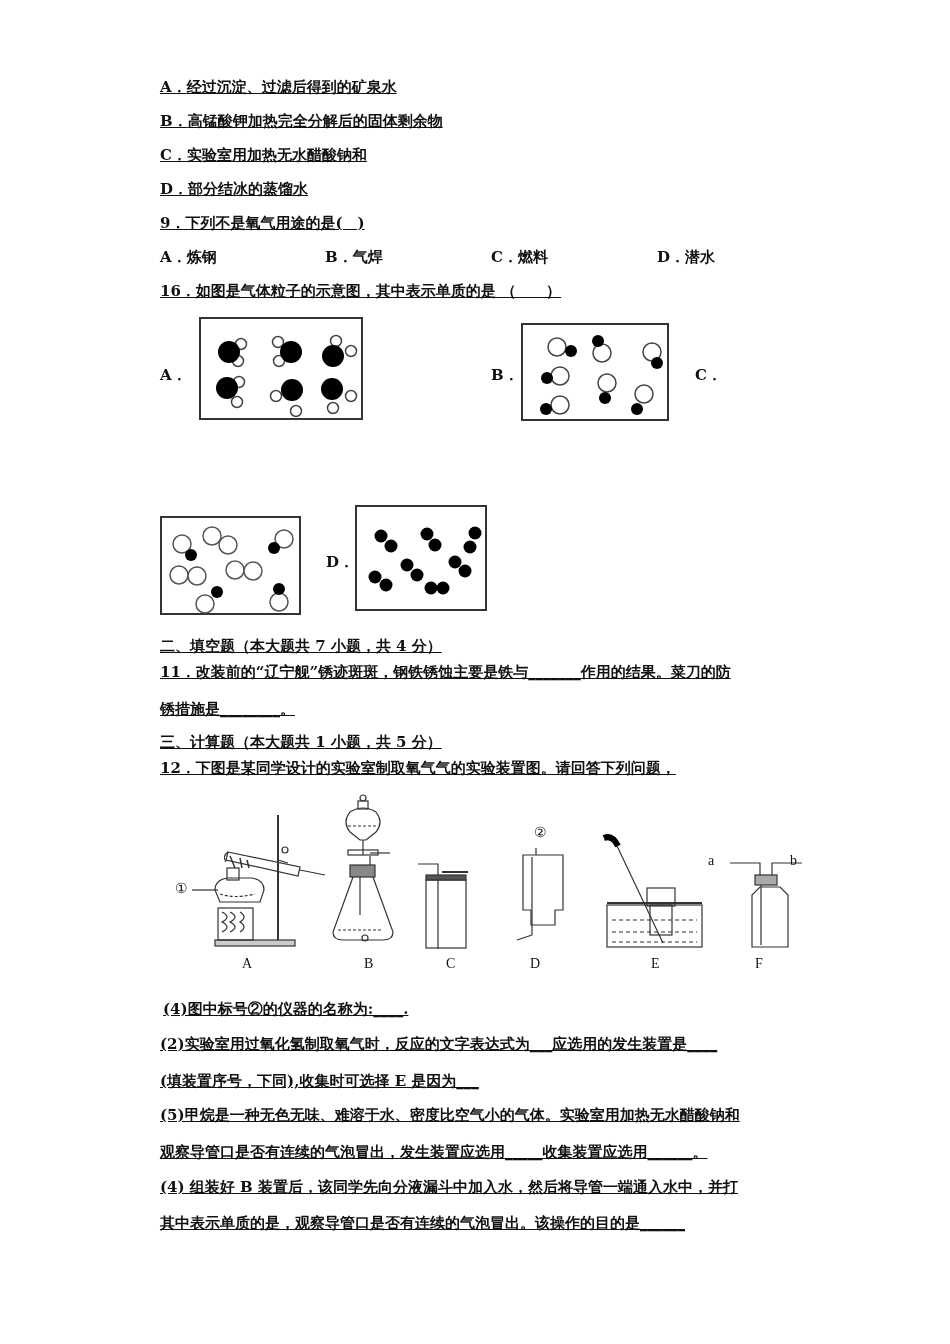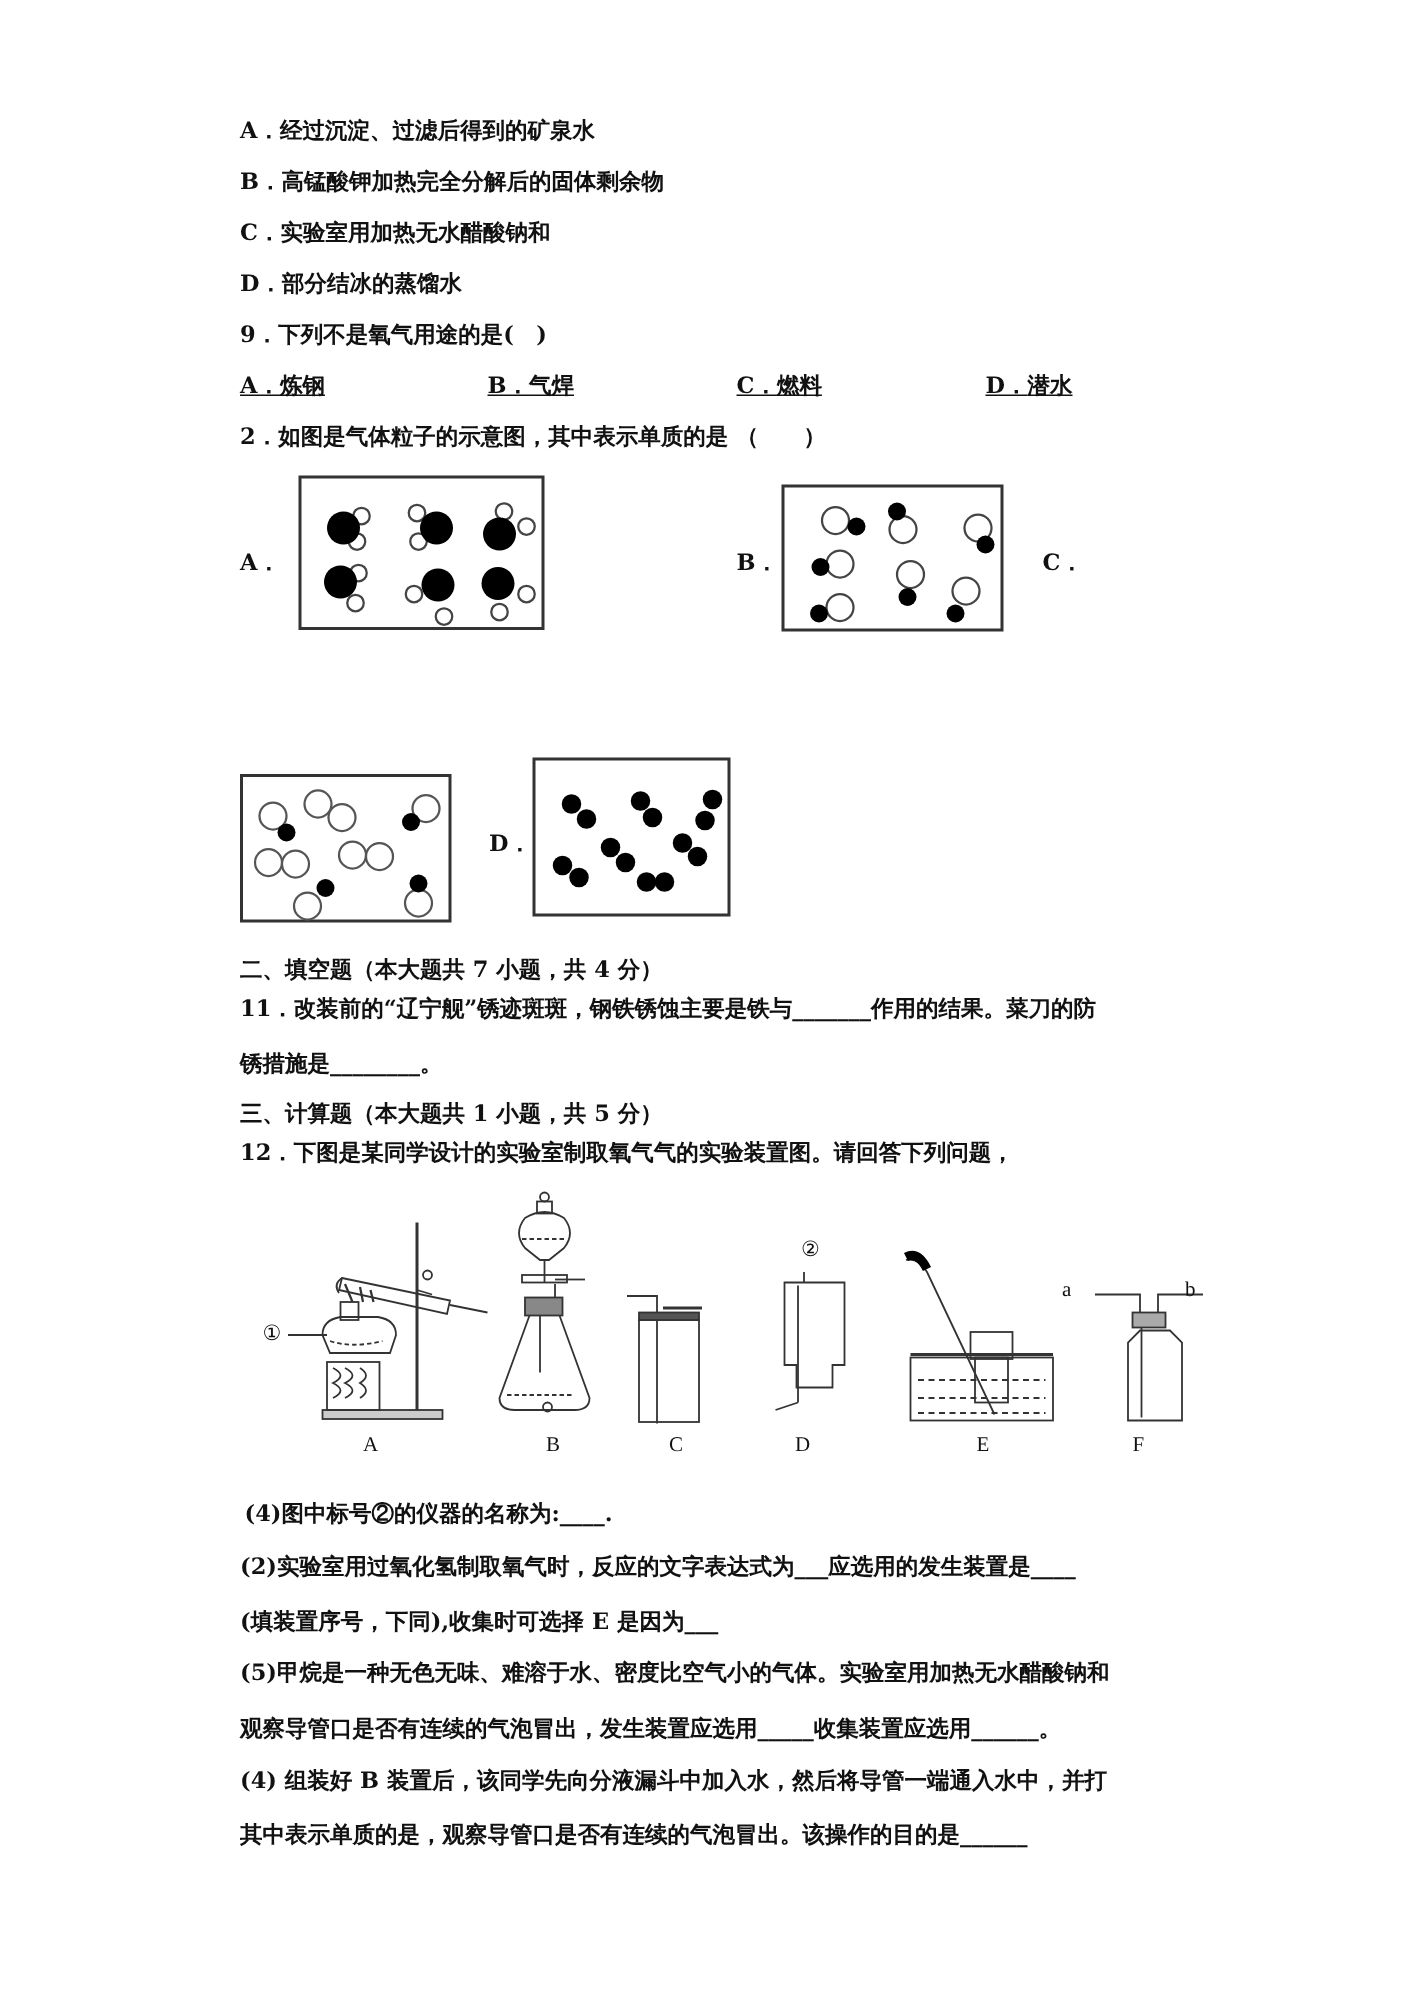--- a/index.html
+++ b/index.html
@@ -1,39 +1,39 @@
 <!DOCTYPE html>
 <html><head>
 <meta charset="utf-8">
 <style>
   html, body { margin: 0; padding: 0; background: #ffffff; }
   body { width: 950px; height: 1344px; position: relative; overflow: hidden;
          font-family: "DejaVu Serif", "Liberation Serif", serif; color: #111; }
-  .line { position: absolute; left: 160px; font-size: 15px; font-weight: bold; white-space: nowrap; line-height: 20px; }
-  .opt { position: absolute; font-size: 15px; font-weight: bold; white-space: nowrap; line-height: 20px; text-decoration: underline; }
+  .line { position: absolute; left: 160px; font-size: 15px; font-weight: bold; white-space: nowrap; line-height: 20px; text-decoration: underline; }
+  .opt { position: absolute; font-size: 15px; font-weight: bold; white-space: nowrap; line-height: 20px; }
   .box { position: absolute; border: 2px solid #333; background: #fff; box-sizing: border-box; }
   svg { position: absolute; overflow: visible; }
   .lbl { position: absolute; font-size: 15px; font-weight: bold; }
   .app-lbl { position: absolute; font-size: 14px; font-family: "Liberation Serif", serif; }
 </style>
 </head>
 <body>
 
 <div class="line" style="top:77px"><span>A．</span><span>经过沉淀、过滤后得到的矿泉水</span></div>
 <div class="line" style="top:111px"><span>B．</span><span>高锰酸钾加热完全分解后的固体剩余物</span></div>
 <div class="line" style="top:145px"><span>C．</span><span>实验室用加热无水醋酸钠和</span></div>
 <div class="line" style="top:179px"><span>D．</span><span>部分结冰的蒸馏水</span></div>
 
 <div class="line" style="top:213px">9．下列不是氧气用途的是(　)</div>
 <div class="opt" style="top:247px;left:160px"><span>A．</span><span>炼钢</span></div>
 <div class="opt" style="top:247px;left:325px"><span>B．</span><span>气焊</span></div>
 <div class="opt" style="top:247px;left:491px"><span>C．</span><span>燃料</span></div>
 <div class="opt" style="top:247px;left:657px"><span>D．</span><span>潜水</span></div>
 
-<div class="line" style="top:281px">2．如图是气体粒子的示意图，其中表示单质的是 （　　）</div>
+<div class="line" style="top:281px">16．如图是气体粒子的示意图，其中表示单质的是 （　　）</div>
 
 <div class="lbl" style="top:366px;left:160px">A．</div>
 <div class="box" style="top:317px;left:199px;width:164px;height:103px">
   <svg width="164" height="103" style="left:0;top:0">
     <g stroke="#444" stroke-width="1.5" fill="#fff">
 
       <circle cx="40" cy="25" r="5.5"></circle>
         <circle cx="37" cy="42" r="5.5"></circle>
       <circle cx="28" cy="33" r="11" fill="#000" stroke="none"></circle>
 

